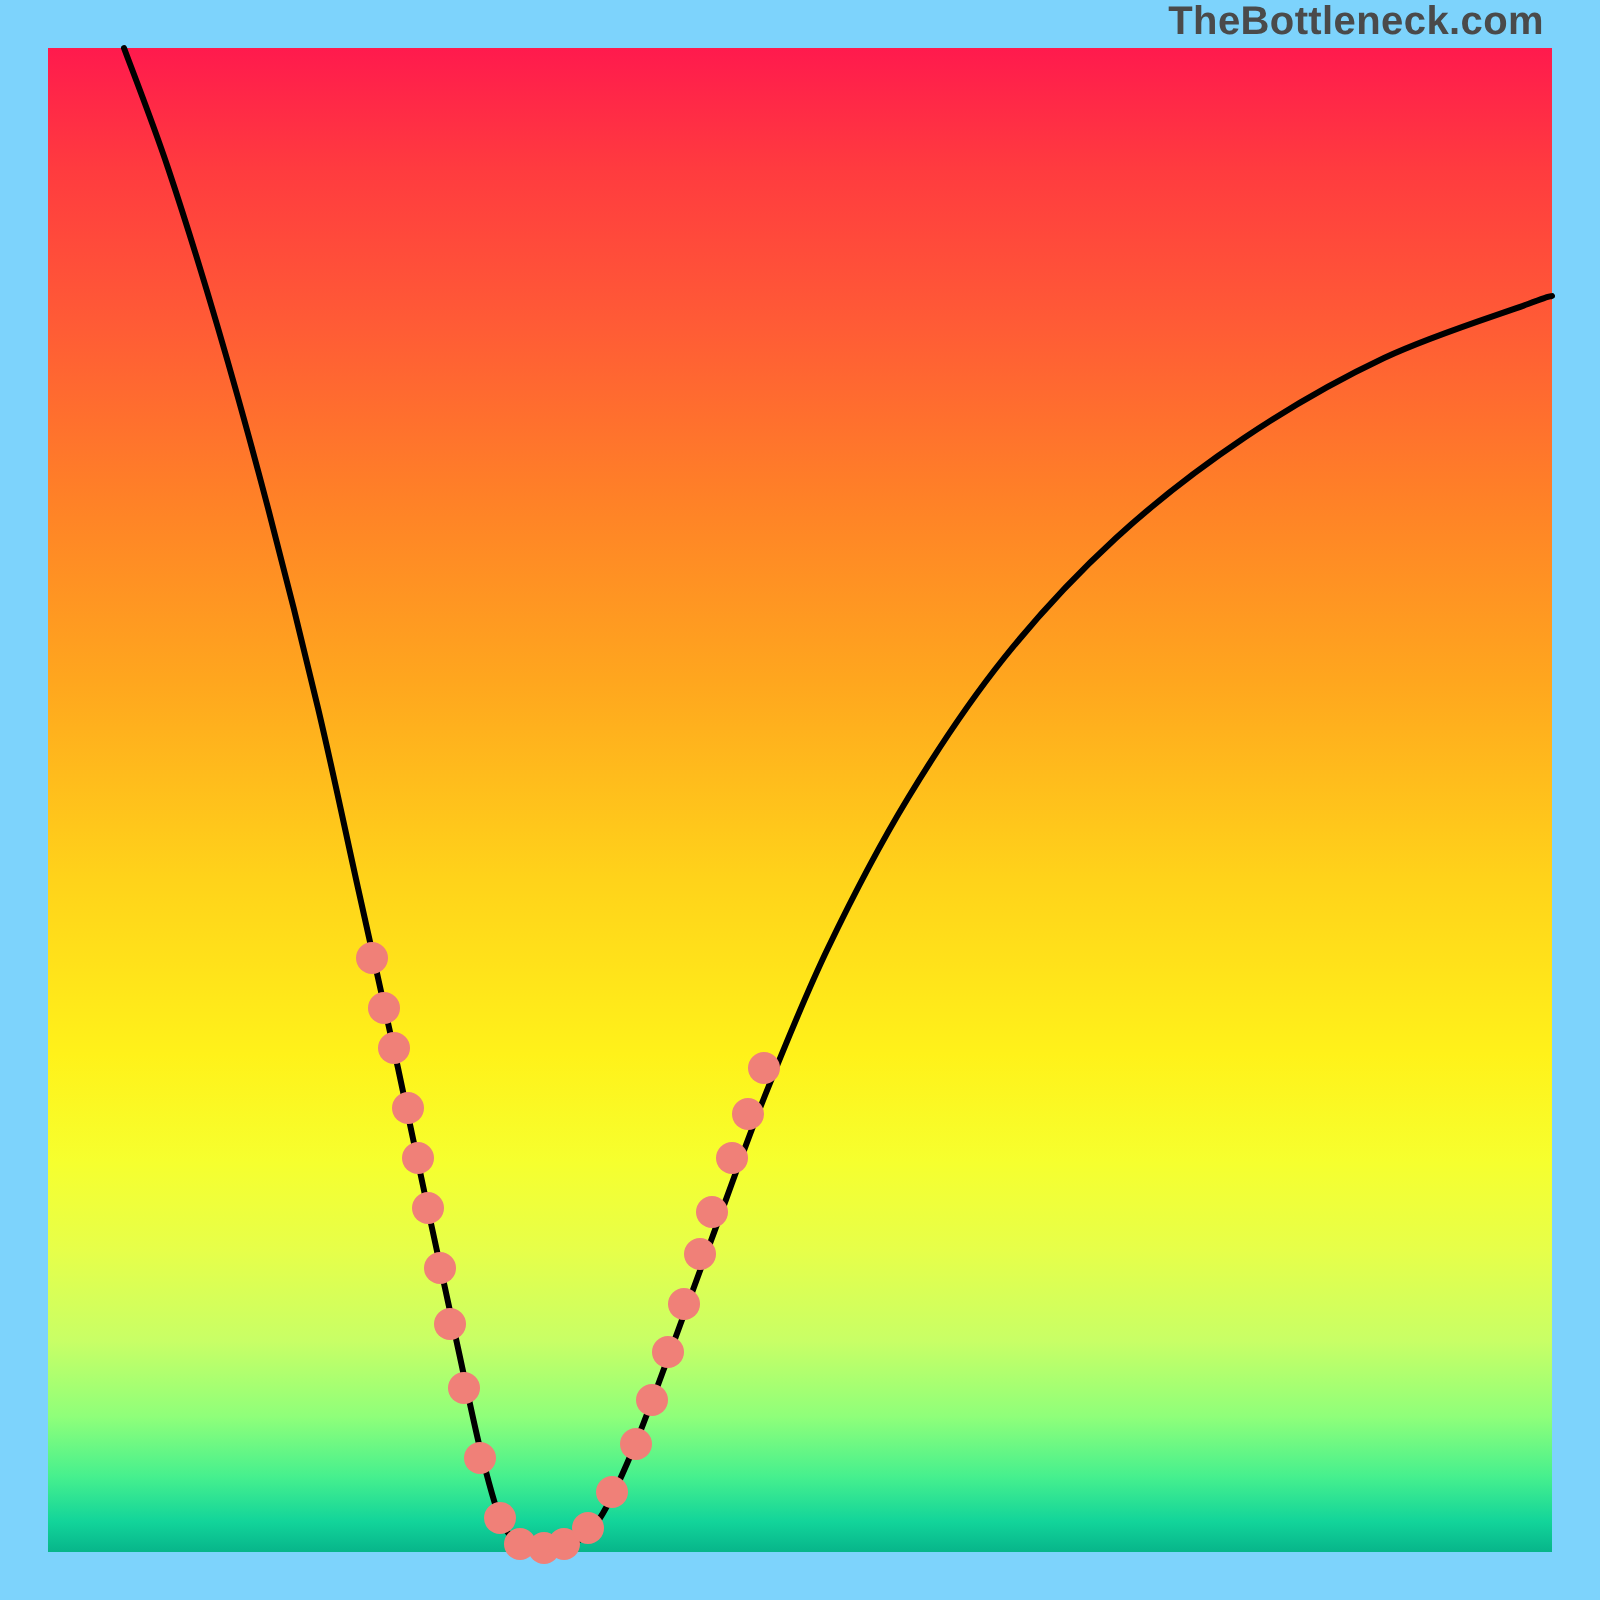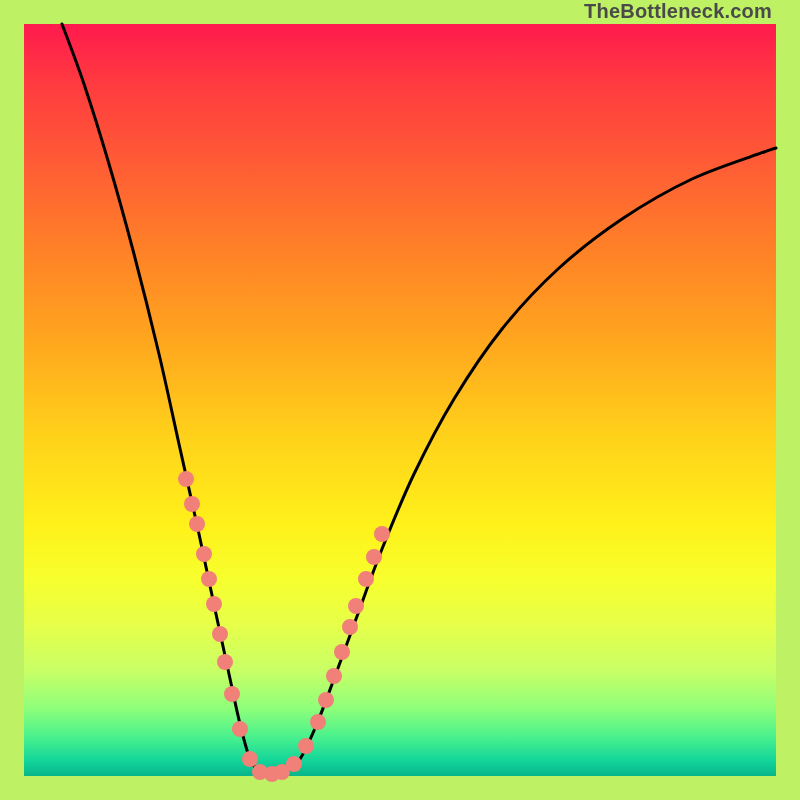--- a/index.html
+++ b/index.html
@@ -1,21 +1,21 @@
 <!DOCTYPE html>
 <html><head>
 <meta charset="utf-8">
 <style>
   * { margin: 0; padding: 0; box-sizing: border-box; }
   html, body { width: 800px; height: 800px; overflow: hidden; background: #000; }
   .frame {
     position: relative;
     width: 800px;
     height: 800px;
-    background: #bef264;
+    background: #7dd3fc;
   }
   .plot {
     position: absolute;
     left: 24px;
     top: 24px;
     width: 752px;
     height: 752px;
     background: linear-gradient(to bottom,
       #ff1a4d 0%,
       #ff3b3f 8%,

